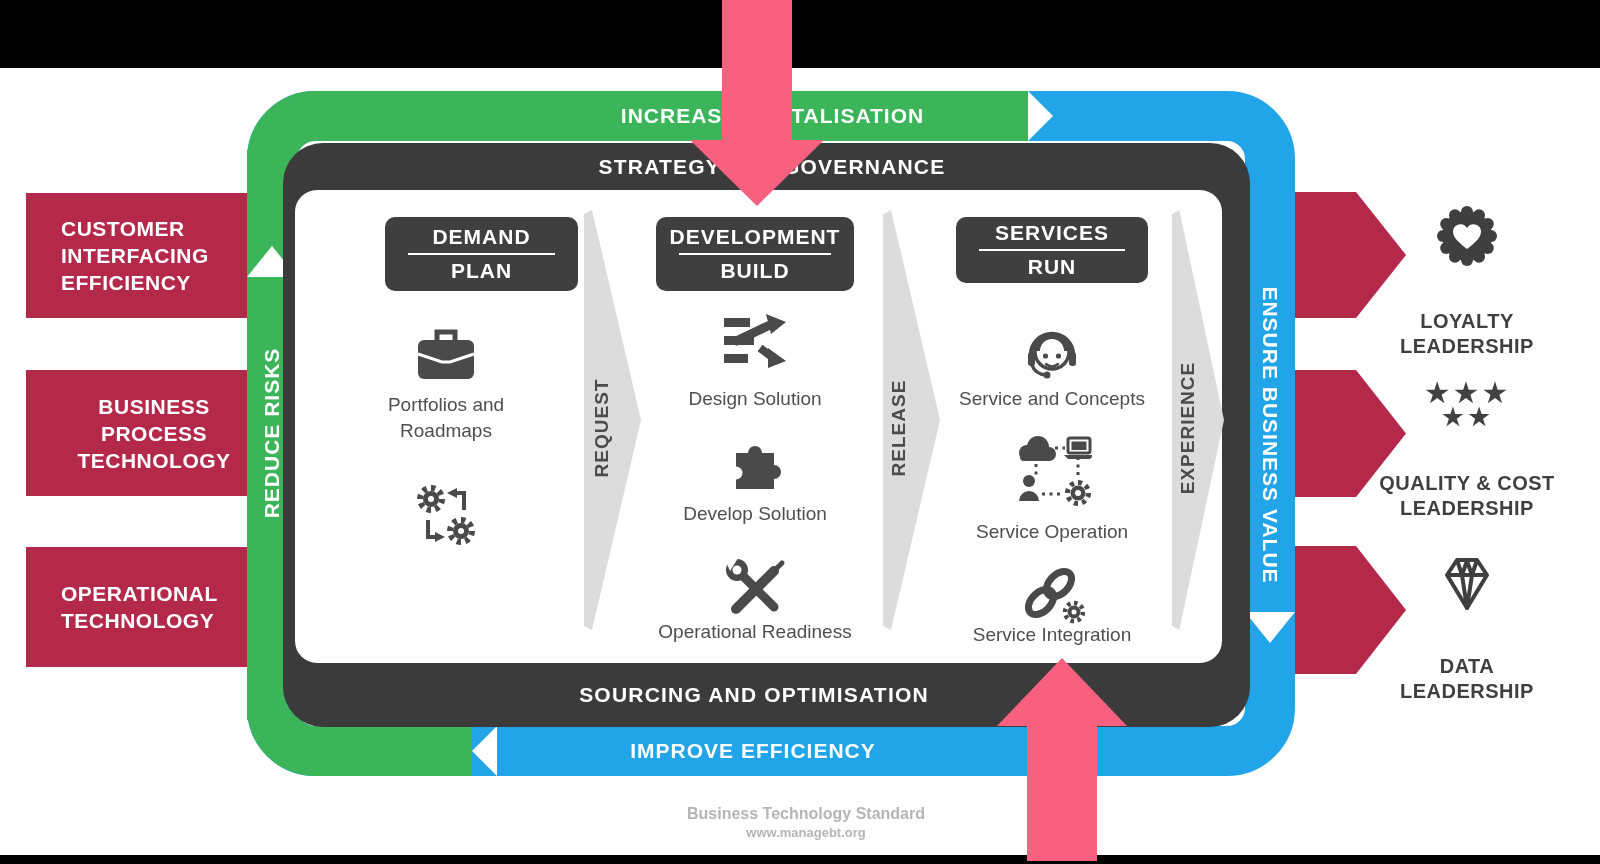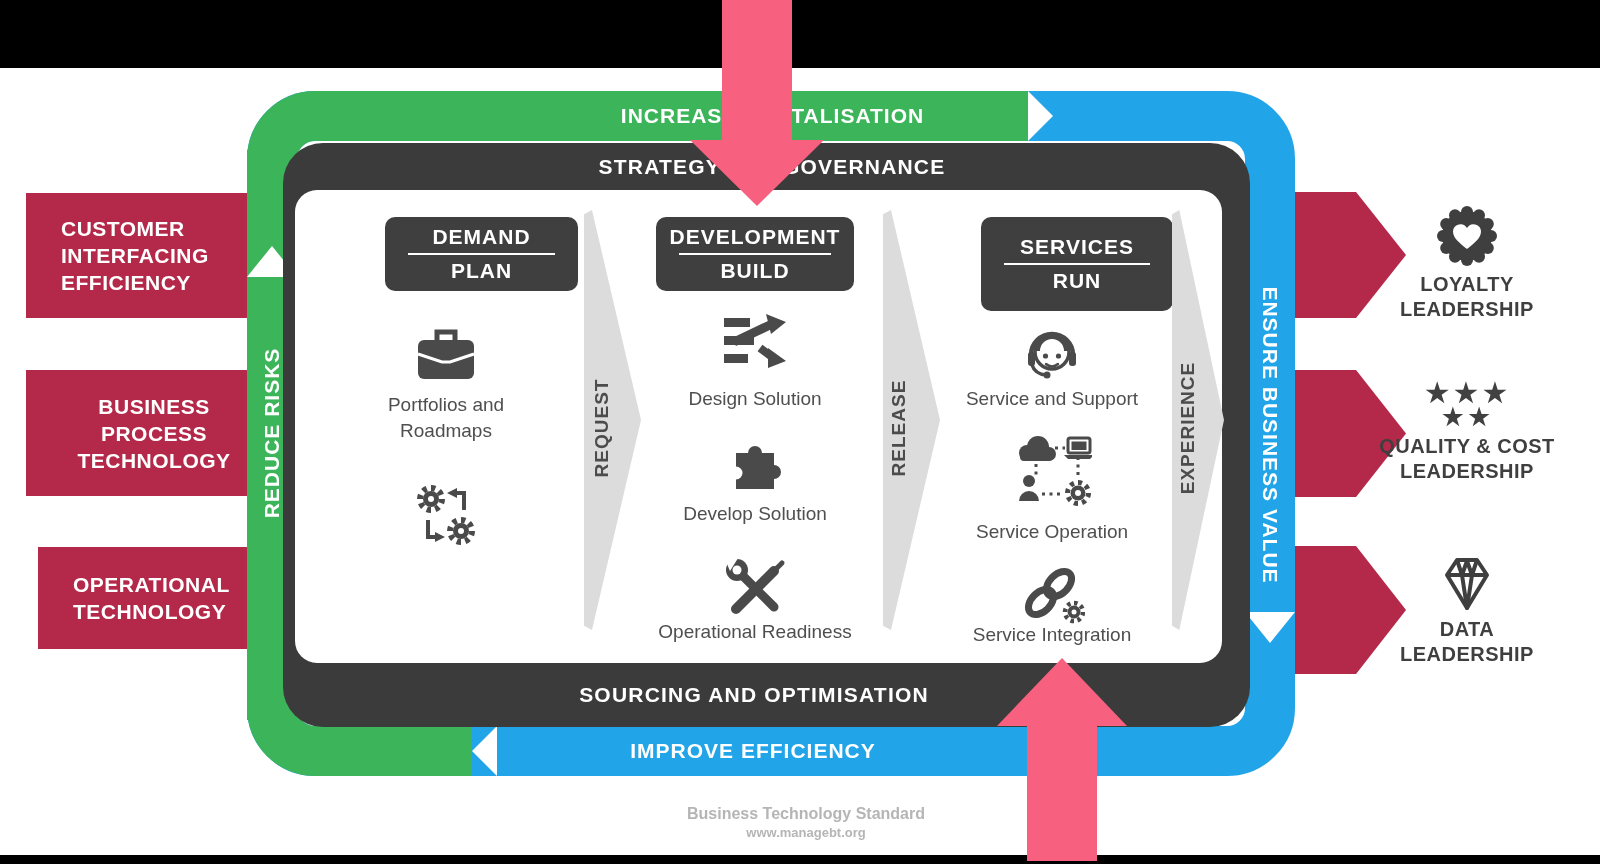--- a/index.html
+++ b/index.html
@@ -55,21 +55,21 @@
 
   
   .lbox{position:absolute;left:26px;width:221px;background:var(--crimson,#b42849);z-index:1;box-sizing:border-box;
         padding-left:35px;display:flex;flex-direction:column;justify-content:center;color:#fff;
         font-weight:bold;font-size:21px;line-height:27px;letter-spacing:0.5px;}
 
   
   .rarrow{position:absolute;left:1295px;width:111px;background:var(--crimson,#b42849);z-index:1;
           clip-path:polygon(0 0,55% 0,100% 50%,55% 100%,0 100%);}
   .outcome-label{position:absolute;left:1377px;width:180px;text-align:center;color:var(--outcome_text,#3f3f3f);
-                 font-weight:bold;font-size:20px;line-height:25px;letter-spacing:0.5px;z-index:5;}
+                 font-weight:bold;font-size:20px;line-height:25px;letter-spacing:0.5px;z-index:5;margin-top:37px;}
   .stars{position:absolute;left:1377px;width:180px;text-align:center;color:#414141;z-index:5;line-height:24px;}
   .stars .r1{font-size:30px;letter-spacing:2px;}
   .stars .r2{font-size:27px;letter-spacing:2px;}
 
   
   .pink{background:var(--pink,#f8607f);position:absolute;z-index:9;}
   .pink-head-down{position:absolute;z-index:9;background:var(--pink,#f8607f);clip-path:polygon(0 0,100% 0,50% 100%);}
   .pink-head-up{position:absolute;z-index:9;background:var(--pink,#f8607f);clip-path:polygon(50% 0,100% 100%,0 100%);}
 
   .footer-line{position:absolute;left:606px;width:400px;text-align:center;color:var(--footer,#b5b5b5);z-index:5;}
@@ -106,21 +106,21 @@
   <div class="colhead" style="left:349px;top:217px;width:193px;height:74px;margin-left:36px;">
     <span>DEMAND</span>
     <span class="divider"></span>
     <span>PLAN</span>
   </div>
   <div class="colhead" style="left:656px;top:217px;width:198px;height:74px;">
     <span>DEVELOPMENT</span>
     <span class="divider"></span>
     <span>BUILD</span>
   </div>
-  <div class="colhead" style="left:981px;top:217px;width:192px;height:94px;">
+  <div class="colhead" style="left:956px;top:217px;width:192px;height:66px;">
     <span>SERVICES</span>
     <span class="divider"></span>
     <span>RUN</span>
   </div>
 
   <div class="icon" style="left:413px;top:327px;">
     <svg width="66" height="56" viewBox="0 0 66 56">
       <path d="M24 13 V5 h18 v8" fill="none" stroke="currentColor" stroke-width="5"></path>
       <rect x="5" y="13" width="56" height="39" rx="6" fill="currentColor"></rect>
       <path d="M5 27 L29 35 h8 L61 27" stroke="#fff" stroke-width="3" fill="none"></path>
@@ -183,21 +183,21 @@
       <circle cx="25.5" cy="38" r="2.6" fill="currentColor"></circle>
       <circle cx="38.5" cy="38" r="2.6" fill="currentColor"></circle>
       <path d="M26 46 q6 5 12 0" stroke="currentColor" stroke-width="2.5" fill="none" stroke-linecap="round"></path>
       <path d="M11 37 a21 21 0 0 1 42 0" fill="none" stroke="currentColor" stroke-width="4.5"></path>
       <rect x="8" y="34" width="7" height="14" rx="3" fill="currentColor"></rect>
       <rect x="49" y="34" width="7" height="14" rx="3" fill="currentColor"></rect>
       <path d="M12 47 q3 9 14 10" fill="none" stroke="currentColor" stroke-width="3.5"></path>
       <circle cx="27" cy="57" r="3.5" fill="currentColor"></circle>
     </svg>
   </div>
-  <div class="item-label" style="left:932px;top:386px;width:240px;">Service and Support</div>
+  <div class="item-label" style="left:932px;top:386px;width:240px;">Service and Concepts</div>
 
   <div class="icon" style="left:1012px;top:433px;">
     <svg width="80" height="76" viewBox="0 0 80 76">
       <circle cx="15" cy="20" r="8" fill="currentColor"></circle>
       <circle cx="26" cy="14" r="11" fill="currentColor"></circle>
       <circle cx="37" cy="21" r="7" fill="currentColor"></circle>
       <rect x="8" y="20" width="32" height="8" rx="4" fill="currentColor"></rect>
       <rect x="56" y="5" width="22" height="15" rx="2" fill="none" stroke="currentColor" stroke-width="3"></rect>
       <rect x="59.5" y="8.5" width="15" height="8.5" fill="currentColor"></rect>
       <path d="M52 22 h30 l-4 4 h-22 z" fill="currentColor"></path>
@@ -229,21 +229,21 @@
 
   <div class="chev" style="left:584px;width:57px;"></div>
   <div class="chev-label" style="left:522px;top:416px;">REQUEST</div>
   <div class="chev" style="left:883px;width:57px;"></div>
   <div class="chev-label" style="left:819px;top:416px;">RELEASE</div>
   <div class="chev" style="left:1172px;width:52px;"></div>
   <div class="chev-label" style="left:1108px;top:416px;">EXPERIENCE</div>
 
   <div class="lbox" style="top:193px;height:125px;">CUSTOMER INTERFACING EFFICIENCY</div>
   <div class="lbox" style="top:370px;height:126px;text-align:center;">BUSINESS PROCESS TECHNOLOGY</div>
-  <div class="lbox" style="top:547px;height:102px;margin-left:12px;">OPERATIONAL TECHNOLOGY</div>
+  <div class="lbox" style="top:547px;height:120px;">OPERATIONAL TECHNOLOGY</div>
 
   <div class="rarrow" style="top:192px;height:126px;"></div>
   <div class="rarrow" style="top:370px;height:127px;"></div>
   <div class="rarrow" style="top:546px;height:128px;"></div>
 
   <div class="icon" style="left:1433px;top:202px;color:#3f3f3f;">
     <svg width="68" height="68" viewBox="0 0 68 68">
       <g fill="currentColor">
         <circle cx="58" cy="34" r="6"></circle>
           <circle cx="54.8" cy="46" r="6"></circle>

